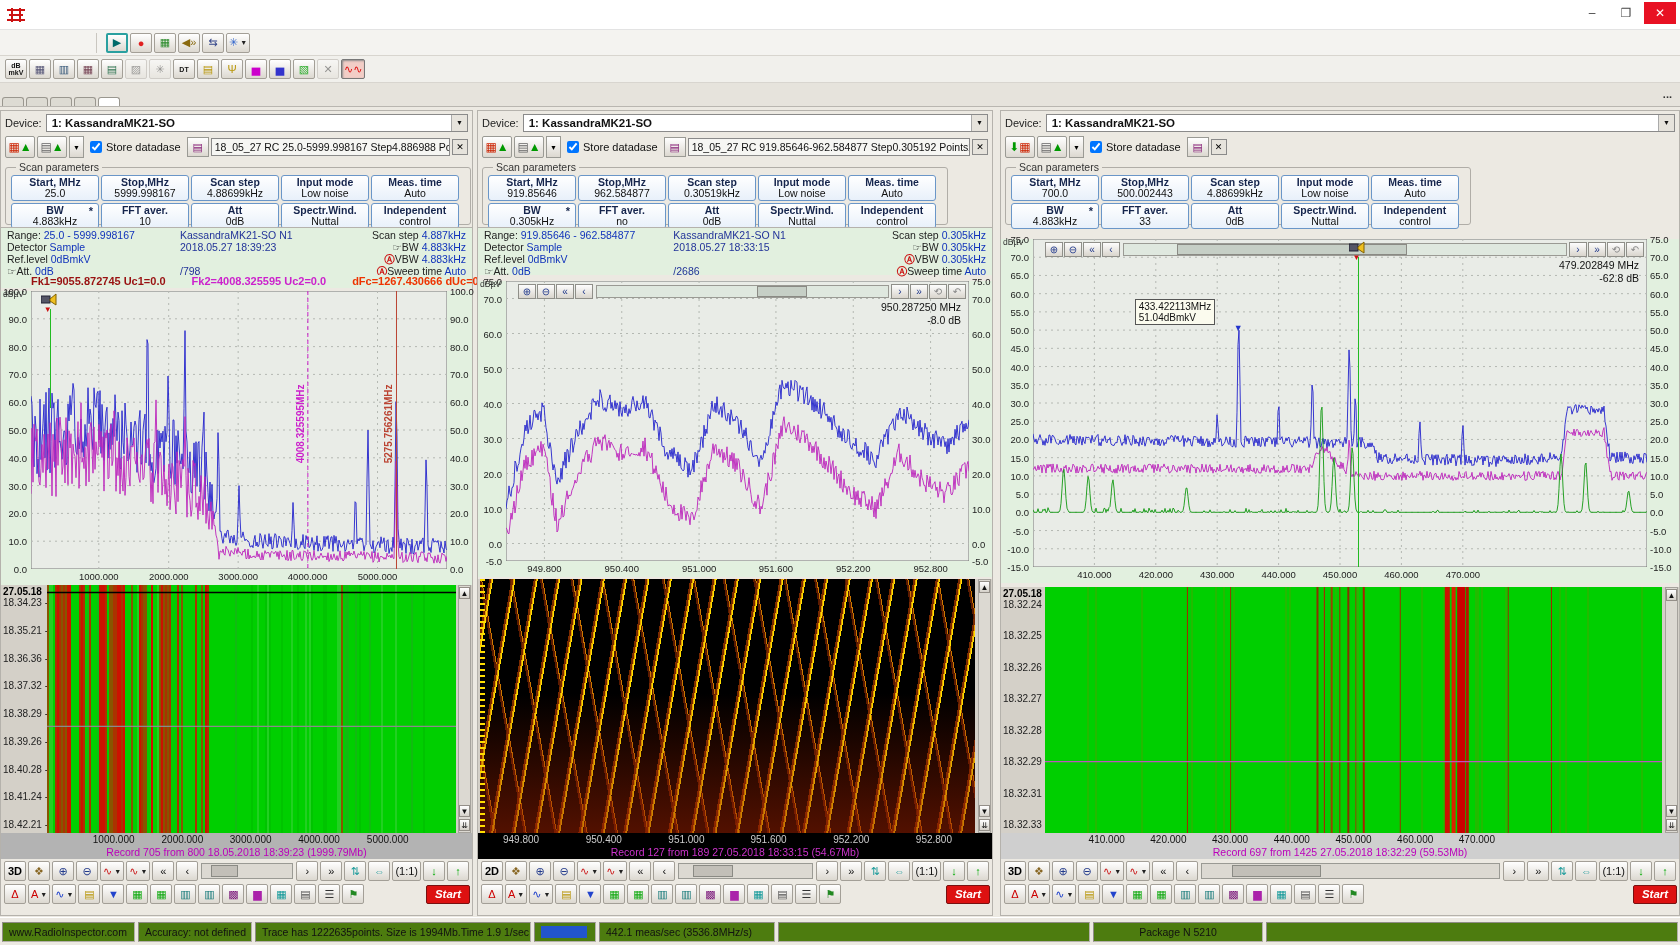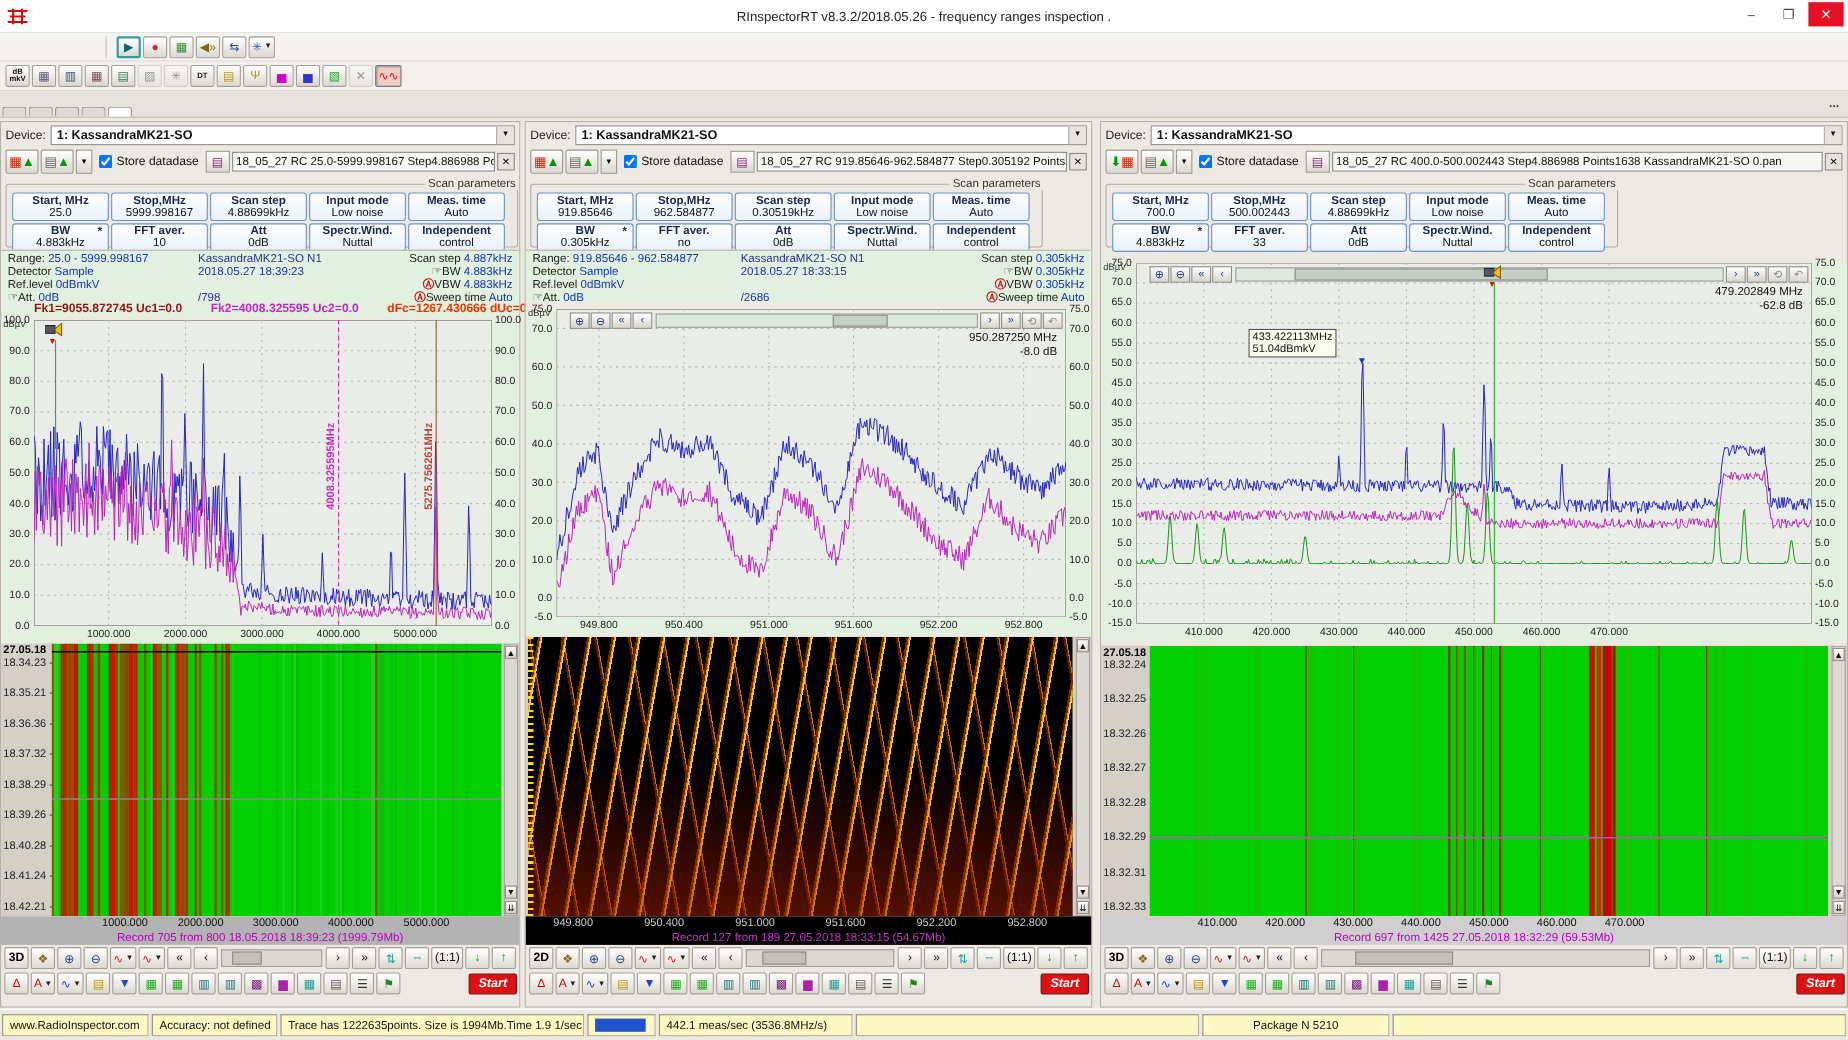--- a/index.html
+++ b/index.html
@@ -35,21 +35,21 @@
   .dev-dd{width:16px;height:16px;background:#e6e3dc;border-left:1px solid #aaa;text-align:center;font-size:7px;line-height:16px;}
   .icons-row{position:absolute;left:4px;top:24px;right:4px;height:24px;display:flex;align-items:center;gap:2px;}
   .dicon{width:30px;height:22px;border:1px solid #9a9a94;background:linear-gradient(#fff,#dcd8d0);border-radius:2px;display:inline-flex;align-items:center;justify-content:center;font-size:12px;}
   .mini-dd{width:15px;height:22px;border:1px solid #9a9a94;background:linear-gradient(#fff,#dcd8d0);font-size:7px;}
   .chk{display:flex;align-items:center;font-size:11px;margin:0 4px;white-space:nowrap;}
   .chk input{width:12px;height:12px;margin-right:4px;}
   .file-btn{width:22px;height:20px;border:1px solid #9a9a94;background:linear-gradient(#fff,#dcd8d0);font-size:11px;color:#88227a;}
   .file-field{flex:1;height:18px;border:1px solid #8a8a8a;background:#f6f6f3;font-size:10.5px;line-height:16px;padding-left:3px;white-space:nowrap;overflow:hidden;}
   .file-x{width:16px;height:16px;border:1px solid #8a8a8a;background:#e6e3dc;font-size:9px;line-height:13px;}
   .scan-group{position:absolute;left:4px;top:50px;width:462px;height:64px;border:1px solid #b0ada7;border-radius:3px;padding:2px 4px;}
-  .scan-group legend{font-size:10.5px;color:#333;padding:0 3px;margin-left:6px;text-align:right;}
+  .scan-group legend{font-size:10.5px;color:#333;padding:0 3px;margin-left:6px;}
   .sp-grid{display:flex;flex-wrap:wrap;width:456px;}
   .sp-btn{width:88px;height:26px;border:1px solid #6a96c8;border-radius:3px;background:linear-gradient(#ffffff,#e8f0fa);display:flex;flex-direction:column;align-items:center;justify-content:center;margin:0 1px 2px 1px;position:relative;}
   .sp-l{font-weight:bold;font-size:10.5px;color:#15254d;line-height:11px;white-space:nowrap;}
   .sp-v{font-size:10.5px;color:#101010;line-height:11px;white-space:nowrap;}
   .sp-star{position:absolute;right:5px;top:1px;font-weight:bold;font-size:11px;color:#15254d;}
   .info{position:absolute;left:0;top:116px;right:0;height:48px;background:#e2f0df;border-top:1px solid #b5b2ac;font-size:10.5px;line-height:12px;}
   .ic1{position:absolute;left:6px;top:1px;}
   .ic2{position:absolute;left:38%;top:1px;color:#223399;}
   .ic3{position:absolute;right:6px;top:1px;text-align:right;}
   .il{color:#222;} .iv{color:#1133bb;}
@@ -77,33 +77,32 @@
   .ctrack{height:13px;border:1px solid #9a9a94;background:#dfe8df;position:relative;flex:1;margin:0 2px;}
   .cthumb{position:absolute;top:0;height:11px;background:#c6cfc6;border:1px solid #8a8a84;}
   .anno{position:absolute;text-align:right;font-size:10.5px;color:#111;line-height:13px;z-index:4;}
   .mbox{position:absolute;border:1px solid #555;background:#fbfbee;font-size:10px;line-height:11px;padding:1px 3px;z-index:6;white-space:nowrap;}
   .mbox-ptr{position:absolute;color:#2233cc;font-size:9px;z-index:6;}
   .wf-date{position:absolute;font-weight:bold;font-size:10px;color:#000;}
   .wf-time{position:absolute;font-size:10px;color:#222;white-space:nowrap;}
   .wftick{position:absolute;transform:translateX(-50%);font-size:10px;}
   
   #statusbar{left:0;top:917px;width:1680px;height:28px;background:#ece9e2;border-top:1px solid #fff;display:flex;align-items:center;padding:2px;gap:3px;}
-  .scell{height:20px;border:1px solid #b3b0aa;border-top-color:#8f8c86;border-left-color:#8f8c86;background:#fef9c3;line-height:18px;padding:0 6px;font-size:10.5px;white-space:nowrap;overflow:hidden;}
+  .scell{height:20px;border:1px solid #b3b0aa;border-top-color:#8f8c86;border-left-color:#8f8c86;background:#4d7c0f;line-height:18px;padding:0 6px;font-size:10.5px;white-space:nowrap;overflow:hidden;}
   .sprog{width:46px;height:12px;background:#2255cc;}
 </style>
 </head>
 <body>
 
 <div id="titlebar" class="abs">
   <svg class="abs" width="22" height="18" style="left:5px;top:6px">
     <g stroke="#cc1111" stroke-width="2" fill="none">
       <path d="M2 4 H20 M4 9 H18 M2 14 H20 M7 2 V16 M15 2 V16"></path>
     </g>
   </svg>
-  <div id="title" class="abs">RInspectorRT v8.3.2/2018.05.26 - frequency ranges inspection .</div>
   <div id="btn-min" class="abs winbtn">–</div>
   <div id="btn-max" class="abs winbtn">❐</div>
   <div id="btn-close" class="abs winbtn">✕</div>
 </div>
 
 <div id="menubar" class="abs">
   <div style="display:flex">
       <div class="menu-item"></div>
       <div class="menu-item"></div>
       <div class="menu-item"></div>
@@ -881,21 +880,20 @@
     <button class="dicon">
           <span style="color:#666">▤</span>
           <span style="color:#009900">▲</span>
         </button>
     <button class="mini-dd">▼</button>
     <label class="chk">
           <input type="checkbox" checked="" style="">
           <span>Store datadase</span>
         </label>
     <button class="file-btn">▤</button>
-    <div class="file-field"><span>18_05_27 RC 400.0-500.002443 Step4.886988 Points1638 KassandraMK21-SO 0.pan</span></div>
     <button class="file-x">✕</button>
   </div>
   <fieldset class="scan-group">
     <legend>Scan parameters</legend>
     <div class="sp-grid">
           <div class="sp-btn">
         <span class="sp-l">Start, MHz</span>
         <span class="sp-v">700.0</span>
         <span class="sp-star"></span>
       </div>

